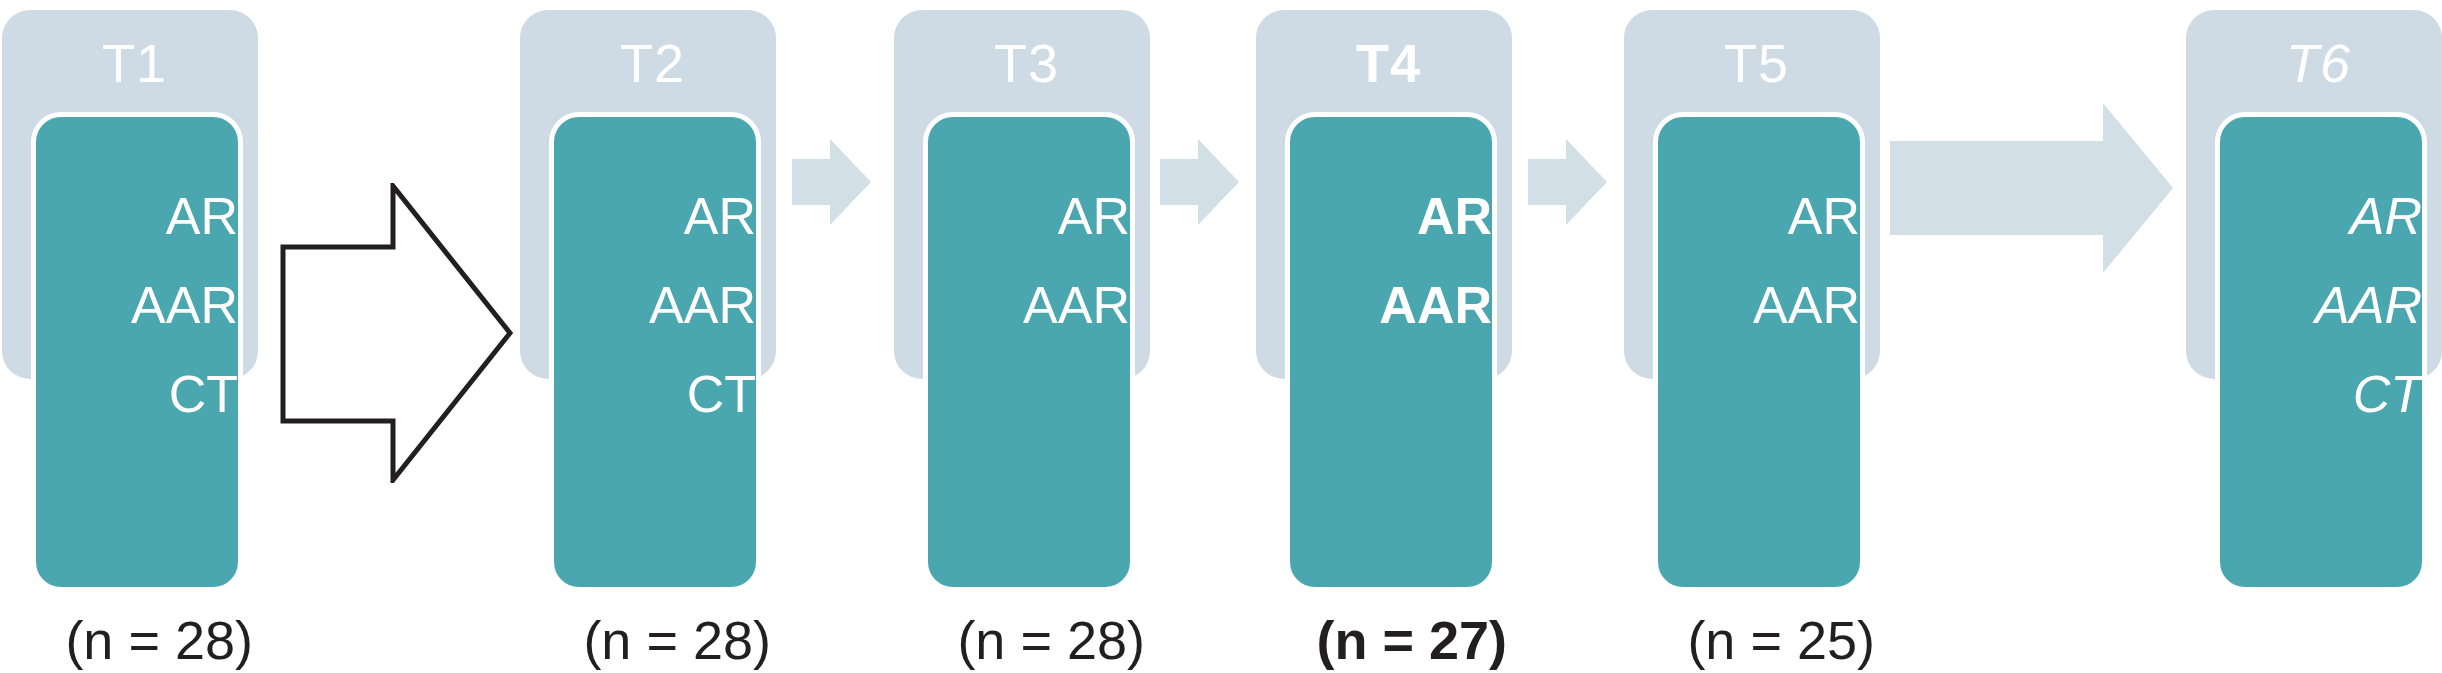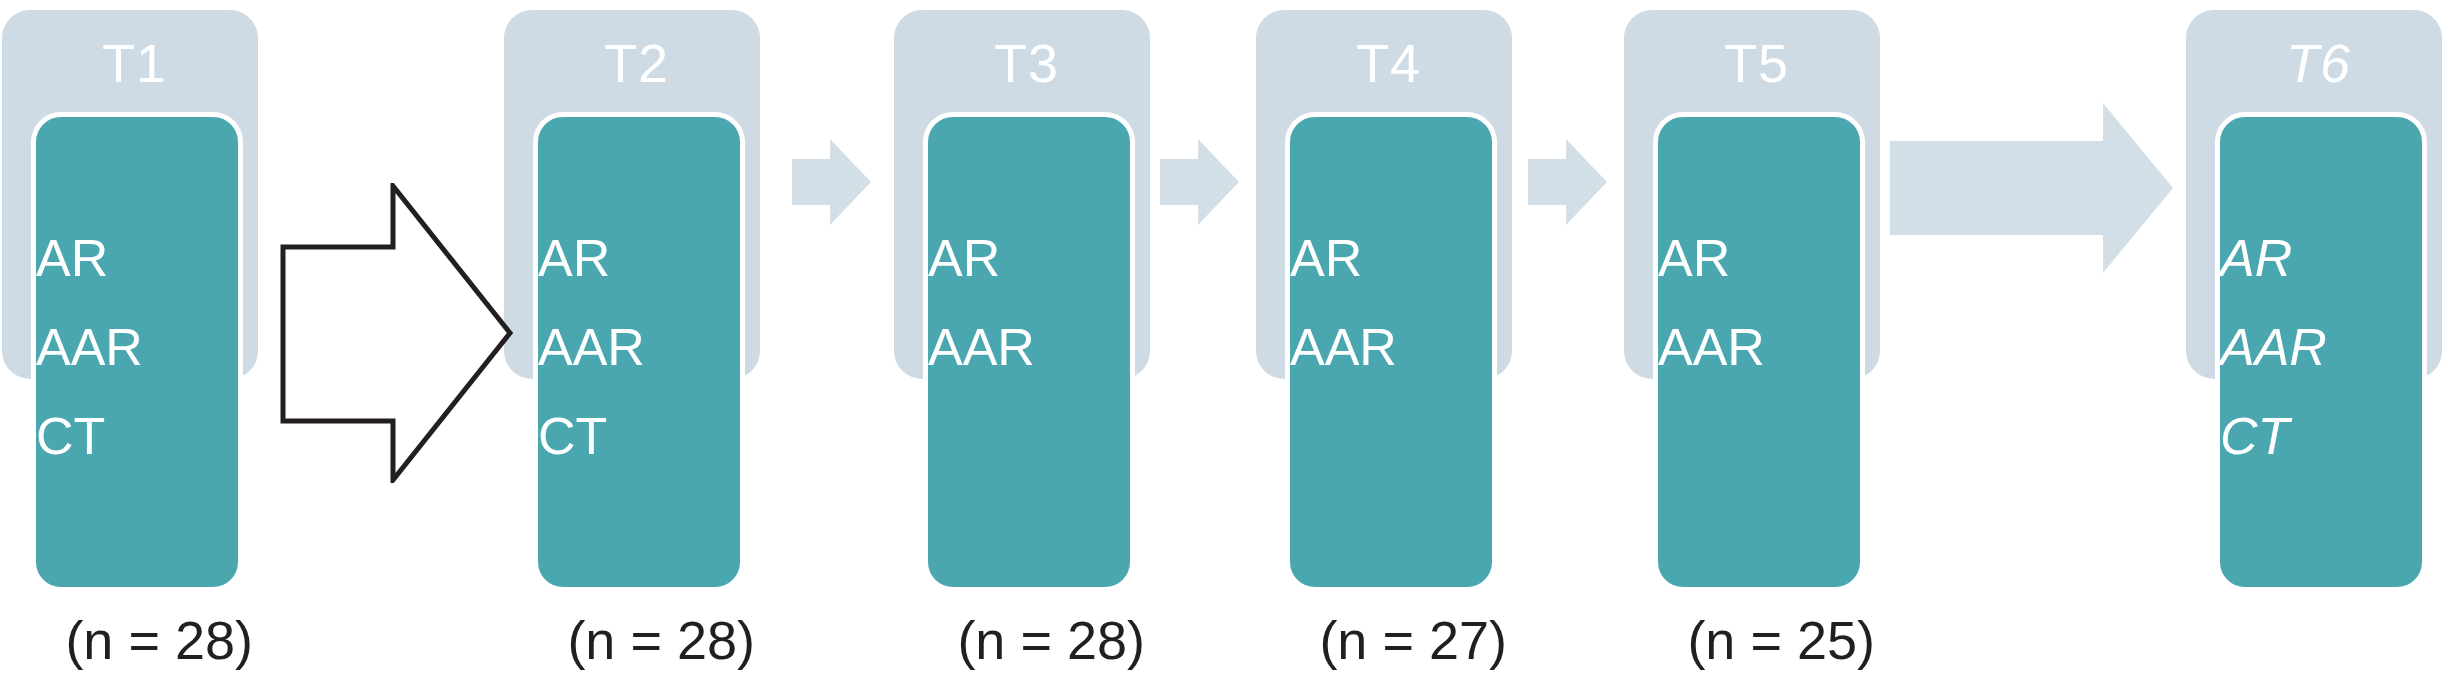--- a/index.html
+++ b/index.html
@@ -5,22 +5,22 @@
   html, body { margin: 0; padding: 0; background: #ffffff; }
   #canvas {
     position: relative;
     width: 2442px;
     height: 673px;
     background: #ffffff;
     overflow: hidden;
     font-family: "Liberation Sans", sans-serif;
   }
   .stage { position: absolute; top: 0; width: 256px; height: 673px; }
-  .s0 { left: 2px; } .s1 { left: 504px; } .s2 { left: 894px; }
-  .s3 { left: 1256px; } .s4 { left: 1624px; } .s5 { left: 2186px; font-style: italic; }
+  .s0 { left: 2px; } .s1 { left: 520px; } .s2 { left: 894px; }
+  .s3 { left: 1256px; font-weight: bold; } .s4 { left: 1624px; } .s5 { left: 2186px; font-style: italic; }
 
   .tab {
     position: absolute; left: 0; top: 10px;
     width: 256px; height: 369px;
     border-radius: 28px;
     background: var(--tab-fill, #cedbe4);
   }
   .tab-label {
     position: absolute; top: 22px; left: 0; right: 0;
     text-align: center;
@@ -29,22 +29,22 @@
     letter-spacing: 1px;
     padding-left: 9px;
   }
   .box {
     position: absolute; left: 29px; top: 112px;
     width: 212px; height: 480px;
     box-sizing: border-box;
     border-radius: 30px;
     background: var(--box-fill, #4aa7b0);
     border: 5px solid #ffffff;
-    padding-top: 115px;
-    display: flex; flex-direction: column; align-items: flex-start; gap: 37px;
+    padding-top: 73px;
+    display: flex; flex-direction: column; align-items: flex-end; gap: 37px;
   }
   .box-line {
     font-size: 52px; line-height: 52px;
     color: var(--light-text, #ffffff);
     white-space: nowrap;
   }
   .count {
     position: absolute; left: 19px; top: 611px;
     width: 232px;
     text-align: right;

